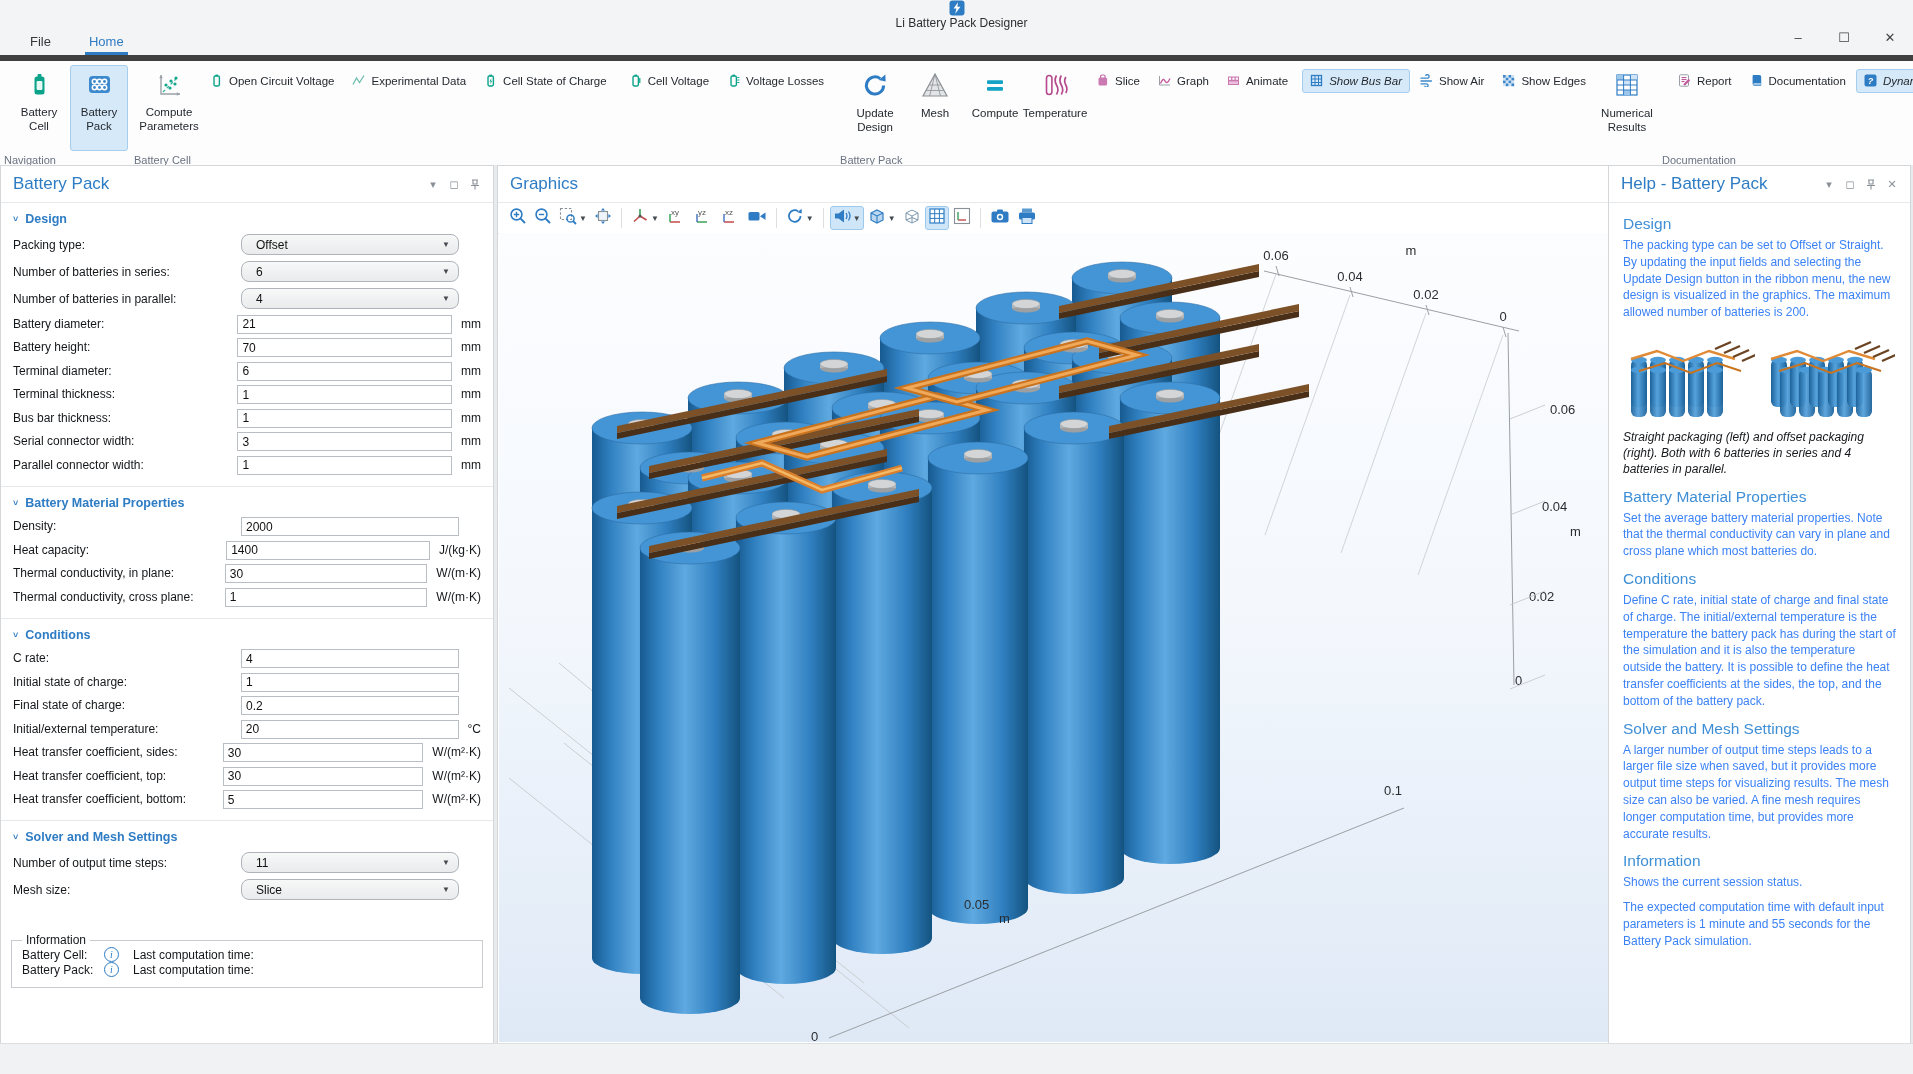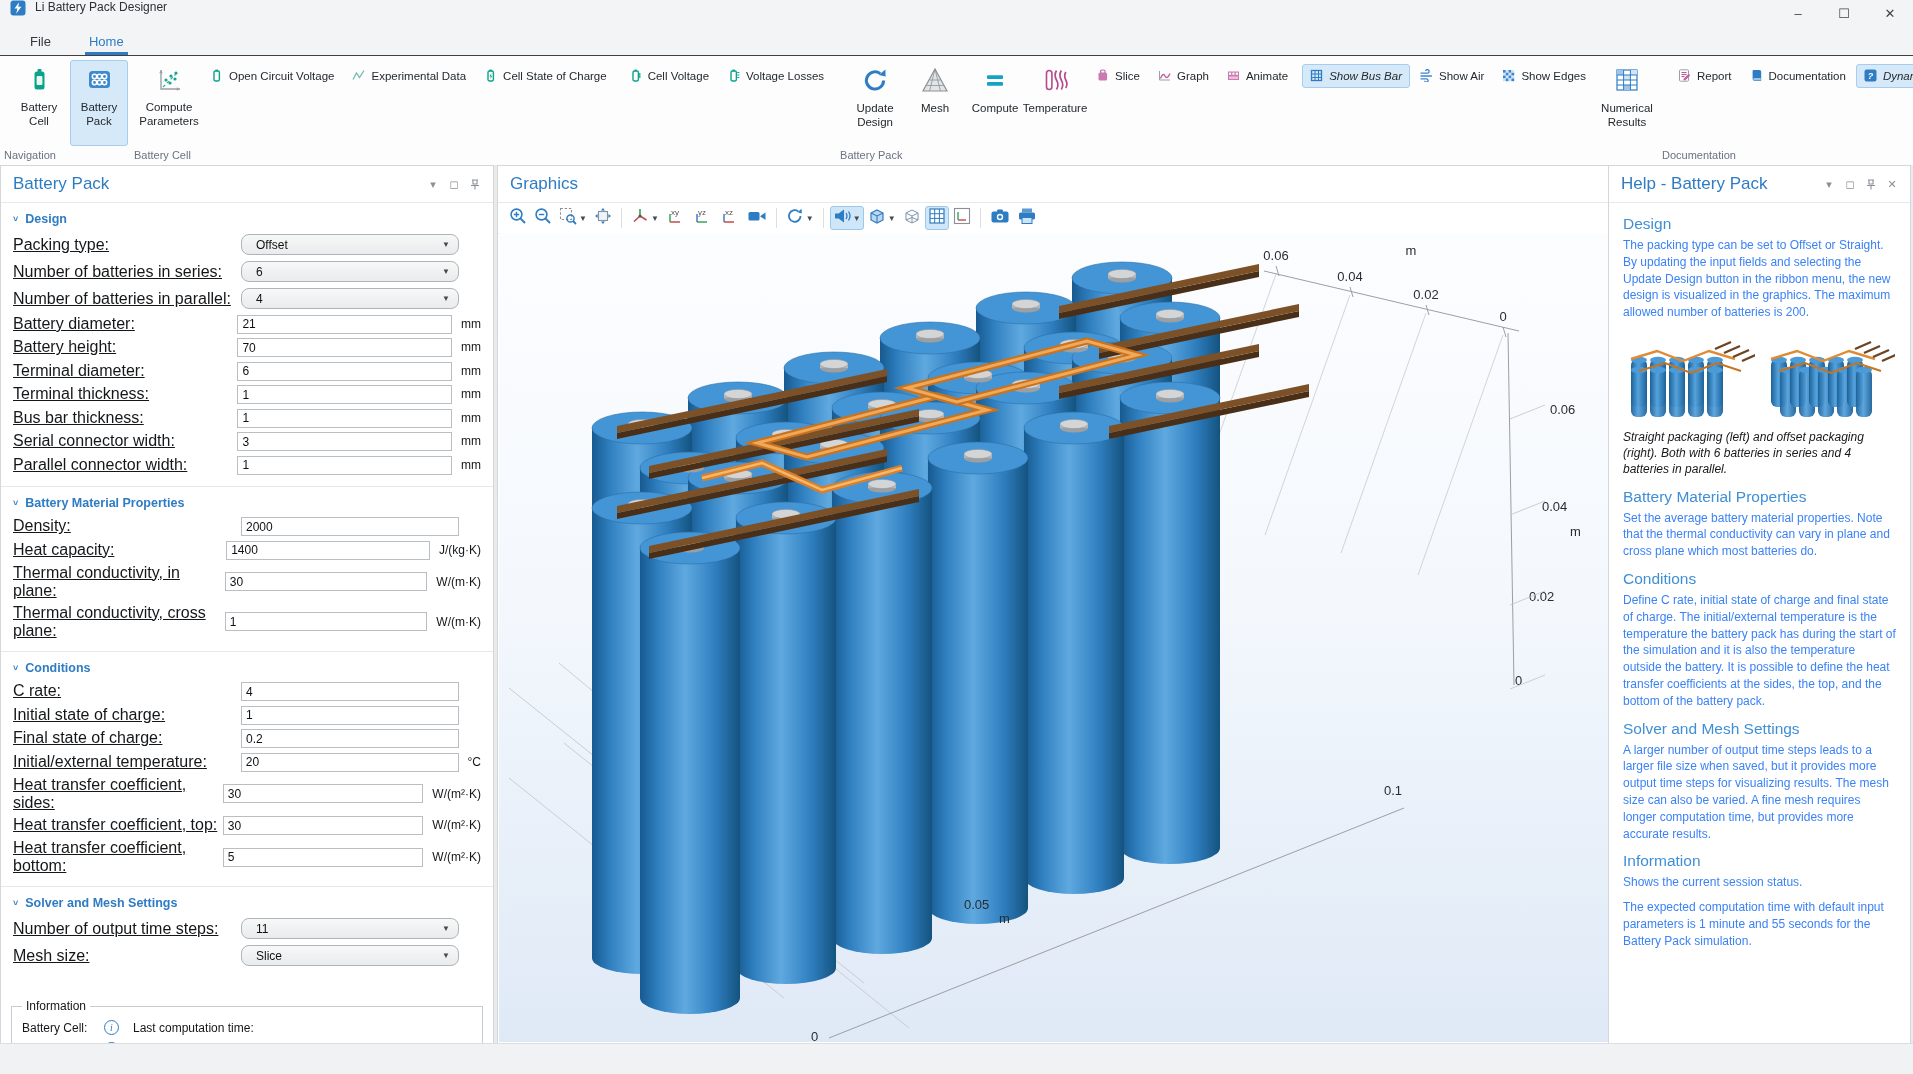--- a/index.html
+++ b/index.html
@@ -1,22 +1,22 @@
 <!DOCTYPE html>
 <html><head>
 <meta charset="utf-8">
 <style>
   html,body{margin:0;padding:0;width:1913px;height:1074px;overflow:hidden;
     font-family:"Liberation Sans",sans-serif;background:#e9eaeb;-webkit-font-smoothing:antialiased;}
-  .titlebar{height:27px;background:#f3f4f5;display:flex;align-items:flex-start;padding-left:10px;}
+  .titlebar{height:27px;background:#f3f4f5;display:flex;align-items:center;padding-left:10px;flex-direction:column;}
   .tb-icon{width:16px;height:16px;margin-right:9px;display:flex;}
   .tb-title{font-size:12px;color:#2b2f33;}
   .win-btns{margin-left:auto;display:flex;height:27px;}
   .wbtn{width:46px;display:flex;align-items:center;justify-content:center;font-size:13px;color:#444;}
-  .menubar{height:28px;background:#f3f4f5;display:flex;align-items:flex-end;padding-left:24px;gap:26px;border-bottom:1px solid #404040;}
+  .menubar{height:28px;background:#f3f4f5;display:flex;align-items:flex-end;padding-left:24px;gap:26px;border-bottom:6px solid #404040;}
   .menu-item{font-size:13px;color:#33383d;padding:4px 6px 6px;position:relative;}
   .menu-item.active{color:#2e7cc4;}
   .menu-item.active::after{content:"";position:absolute;left:2px;right:2px;bottom:0;height:3px;background:#2e7cc4;}
   .ribbon{height:110px;background:#fdfdfe;display:flex;align-items:stretch;padding-left:4px;border-bottom:1px solid #d7dbdf;}
   .rgroup{display:flex;flex-direction:column;}
   .rbody{flex:1;display:flex;align-items:flex-start;padding:4px 5px 0;}
   .rlabel{height:17px;text-align:left;font-size:11px;color:#6a7380;}
   .rsep{width:1px;background:#e3e6e9;margin:3px 0;}
   .bigbtn{width:58px;min-height:86px;display:flex;flex-direction:column;align-items:center;padding-top:5px;
     border:1px solid transparent;border-radius:3px;margin:0 1px;box-sizing:border-box;}
@@ -34,31 +34,31 @@
   #graphics-panel{left:497px;width:1200px;}
   #help-panel{left:1608px;width:303px;}
   .phead{height:36px;display:flex;align-items:center;padding:0 12px;border-bottom:1px solid #e7eaec;}
   .ptitle{font-size:17px;color:#2e7cc4;}
   .picons{margin-left:auto;display:flex;gap:9px;color:#8a9097;font-size:11px;align-items:center;}
   .picn{width:12px;height:12px;display:flex;align-items:center;justify-content:center;}
   .sec-h{display:flex;gap:7px;align-items:center;padding:9px 12px 5px;color:#2e7cc4;font-weight:bold;font-size:12.5px;}
   .chev{color:#2e7cc4;font-size:9px;}
   .frow{display:flex;align-items:center;padding:2px 12px;}
   .frow.tall{padding:3px 12px;}
-  .flabel{width:228px;font-size:16px;color:#14171a;text-decoration:underline;}
+  .flabel{width:228px;font-size:12px;color:#14171a;}
   .fctl{width:218px;}
   input.fin{width:100%;height:19px;border:1px solid #b9bec4;font-size:12px;padding:0 4px;box-sizing:border-box;
     font-family:"Liberation Sans",sans-serif;color:#111;background:#fff;}
   .fsel{height:21px;background:linear-gradient(#f7f8f8,#e9ebec);border:1px solid #aeb4ba;border-radius:8px;
     display:flex;align-items:center;padding:0 8px 0 14px;font-size:12px;color:#111;justify-content:space-between;box-sizing:border-box;}
   .funit{margin-left:9px;font-size:12px;color:#14171a;}
   .sec-div{border-top:1px solid #e6e8ea;margin-top:9px;}
   fieldset.info{margin:30px 10px 0;border:1px solid #c8ccd0;padding:0 10px 10px;font-size:12px;color:#14171a;}
   fieldset.info legend{padding:0 4px;font-size:12px;}
-  .inforow{display:flex;align-items:center;margin-top:7px;}
+  .inforow{display:flex;align-items:center;}
   .inforow .ilab{width:82px;}
   .icircle{width:15px;height:15px;border-radius:50%;border:1.3px solid #2e7cc4;color:#2e7cc4;font-style:italic;
     font-family:"Liberation Serif",serif;font-size:10px;display:flex;align-items:center;justify-content:center;
     box-sizing:border-box;margin-right:14px;}
   .gtoolbar{height:30px;display:flex;align-items:center;padding:0 8px;gap:1px;border-bottom:1px solid #e7eaec;}
   .tbtn{height:24px;min-width:24px;display:flex;align-items:center;justify-content:center;border:1px solid transparent;
     border-radius:3px;gap:2px;padding:0 2px;box-sizing:border-box;}
   .tbtn.active{background:#cfe6f9;border-color:#9cc8ec;}
   .tsep{width:1px;height:20px;background:#dcdfe2;margin:0 5px;}
   .gcanvas{position:absolute;top:67px;left:1px;right:1px;bottom:1px;

